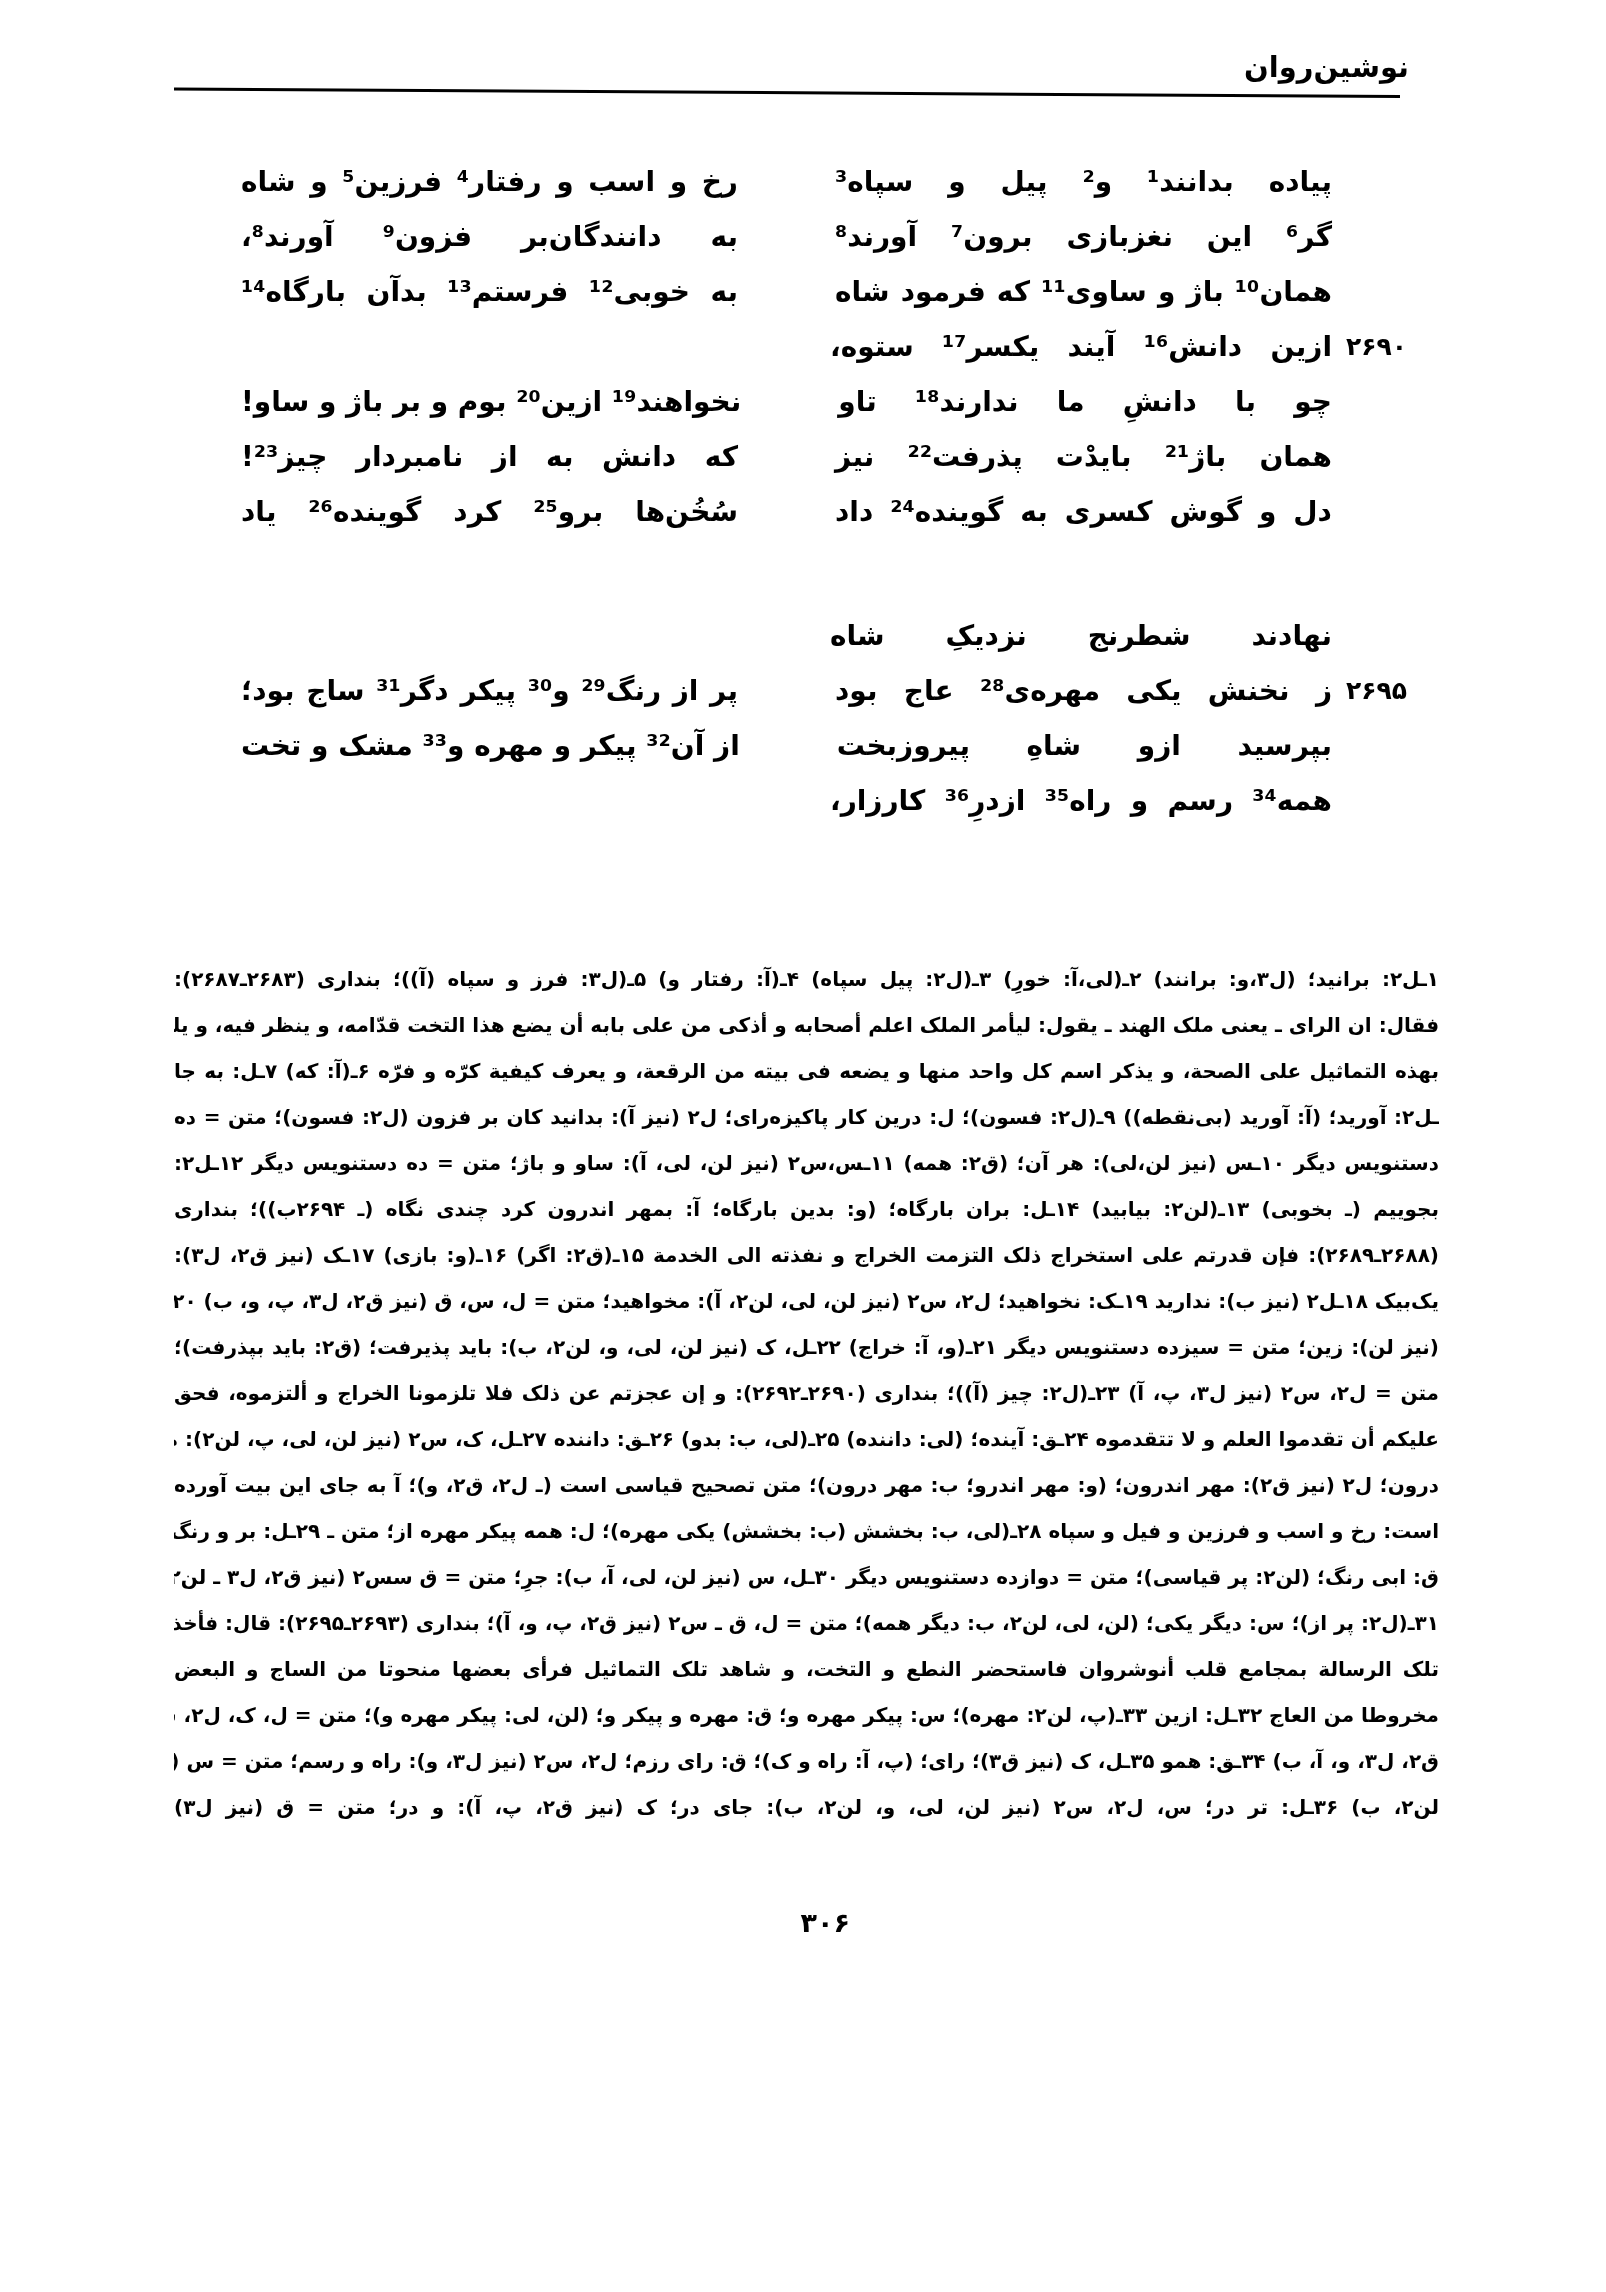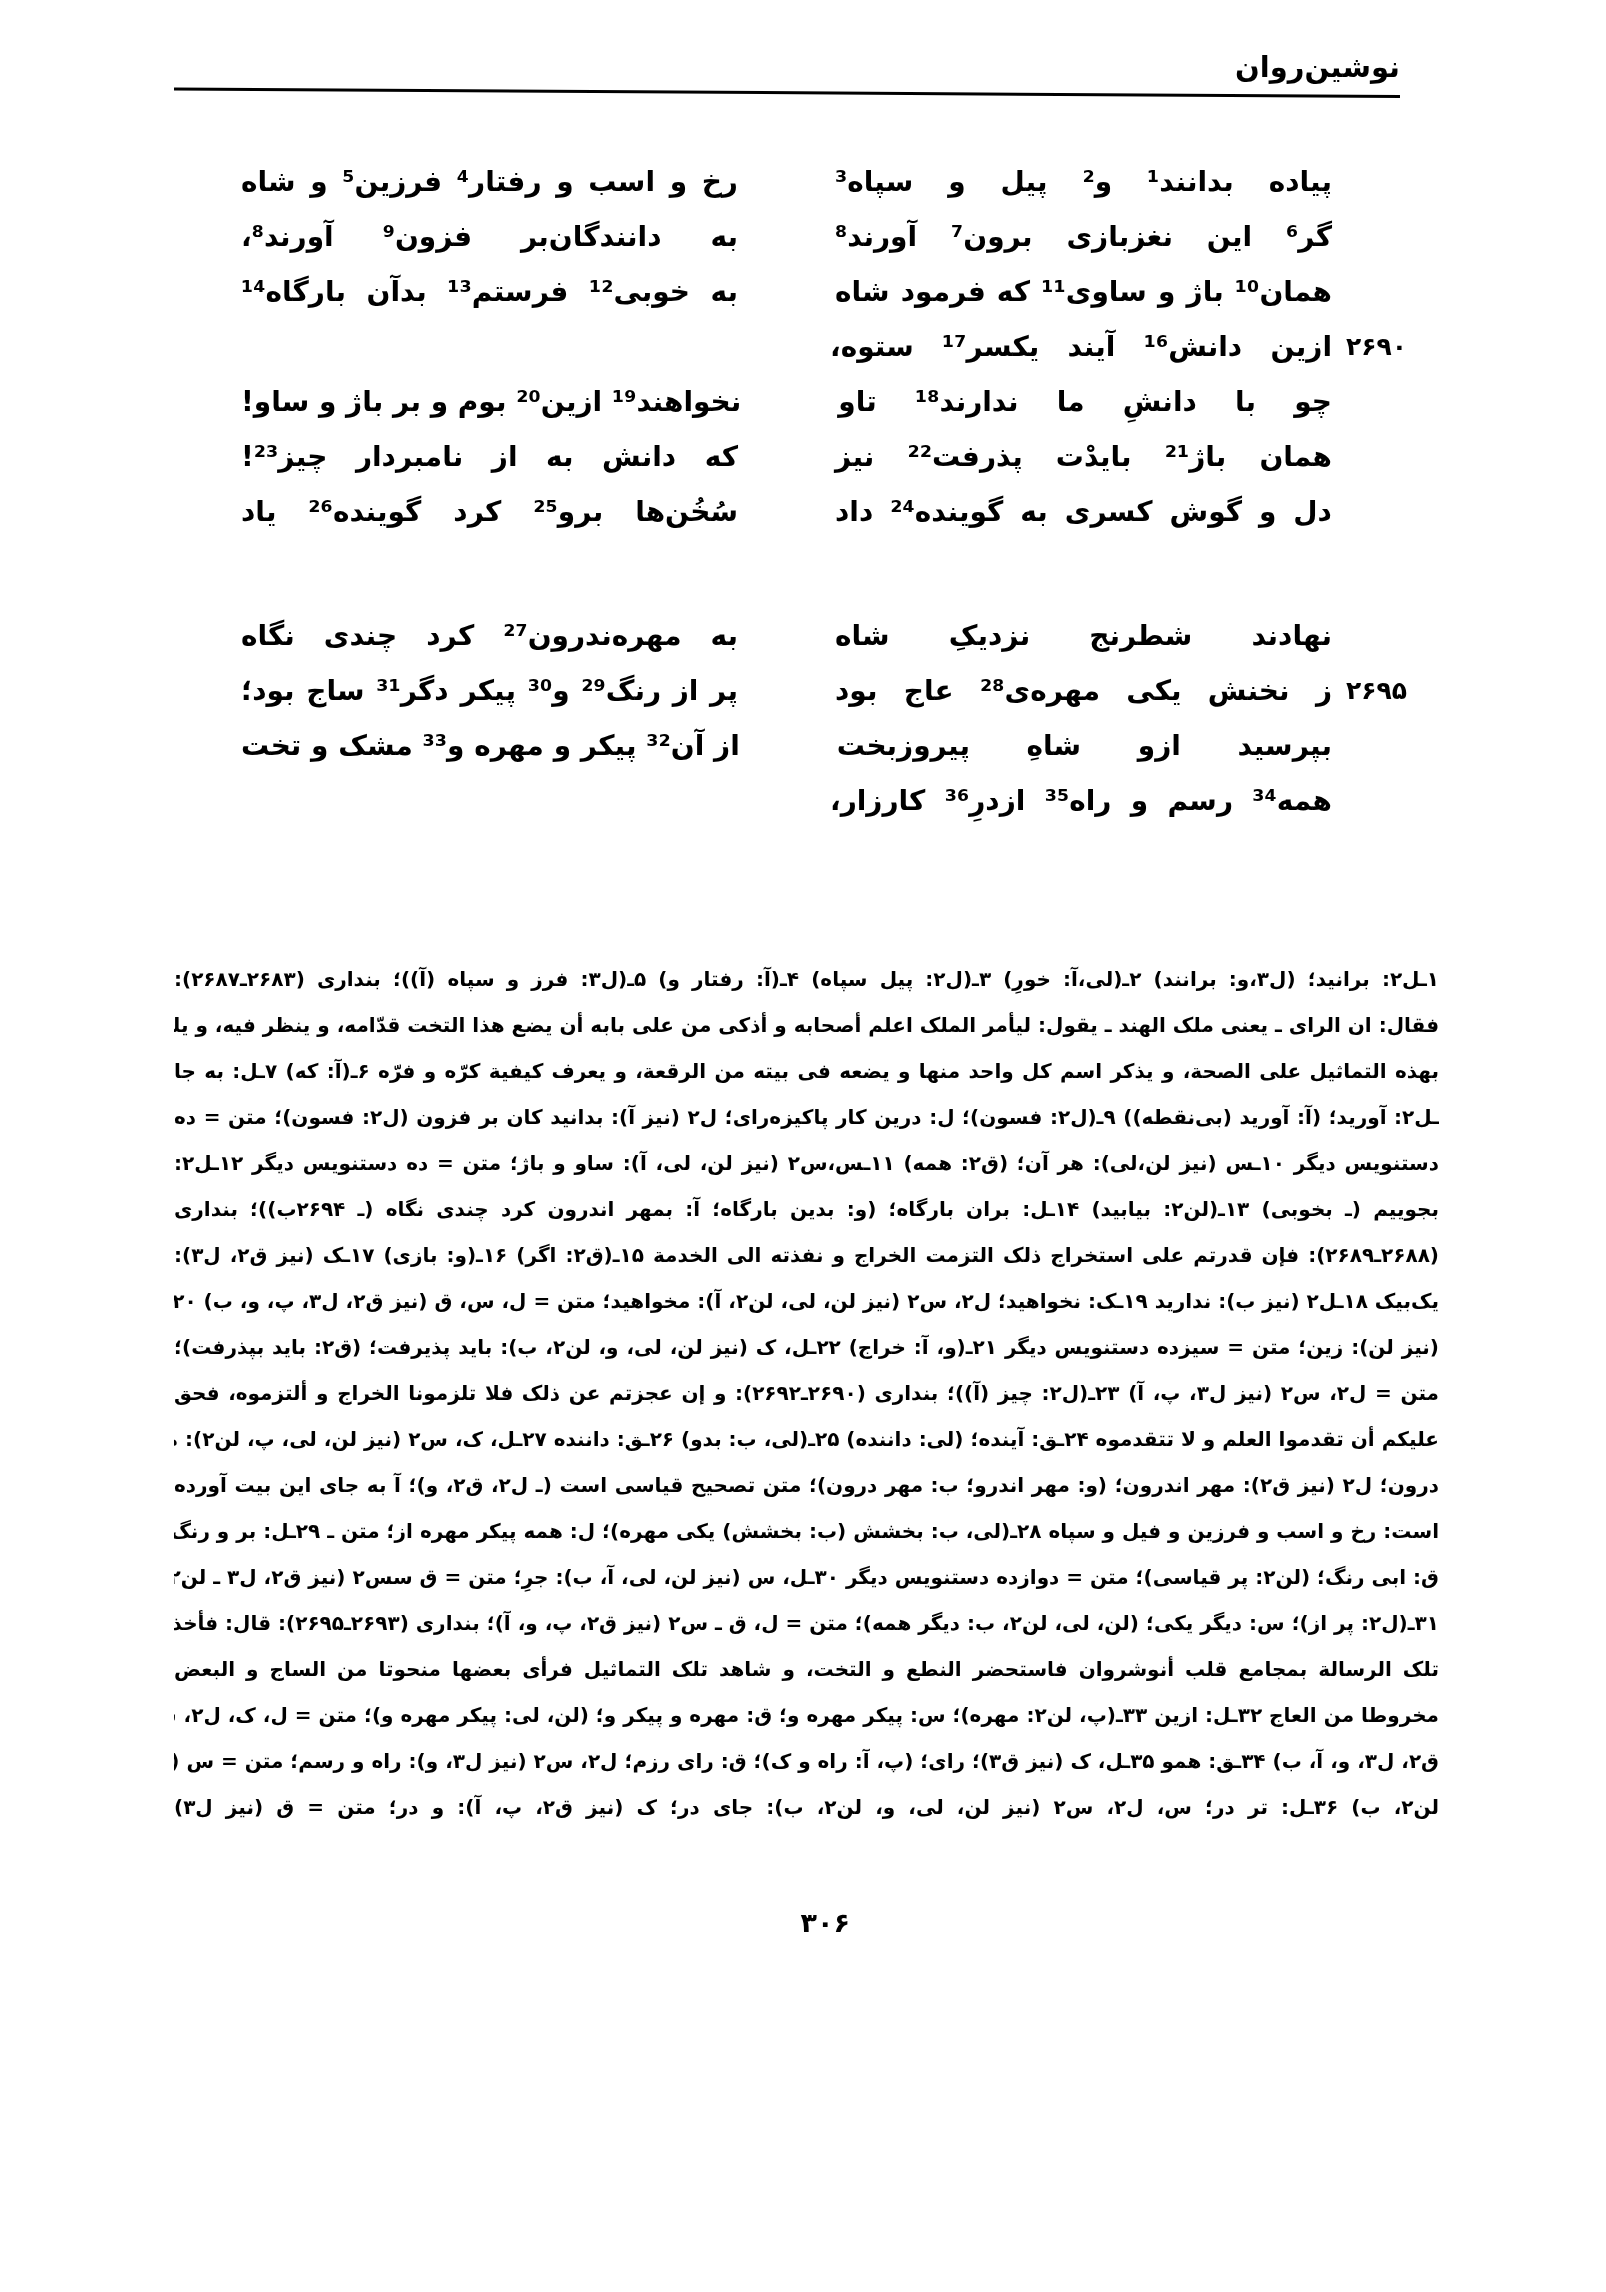--- a/index.html
+++ b/index.html
@@ -1,18 +1,18 @@
 <!DOCTYPE html>
 <html><head>
 <meta charset="utf-8">
 <style>
   html, body { margin: 0; padding: 0; background: #ffffff; }
   body { width: 1607px; height: 2292px; position: relative; overflow: hidden;
          font-family: "DejaVu Sans", sans-serif; color: #000; direction: rtl; }
-  .running-head { position: absolute; top: 50px; left: 1226px; width: 183px; text-align: center;
+  .running-head { position: absolute; top: 50px; left: 1226px; width: 183px; text-align: right;
                   font-weight: bold; font-size: 29px; }
   .head-rule { position: absolute; top: 95px; left: 174px; width: 1226px; height: 2.9px; background: #000;
                transform: rotate(0.35deg); transform-origin: right center; }
   .verse-block { position: absolute; left: 241px; width: 1091px; }
   .verse-row { display: flex; flex-direction: row; height: 55px; align-items: center; position: relative; }
   .hemistich { width: 502px; font-size: 28px; font-weight: bold; text-align: justify; text-align-last: justify;
                white-space: nowrap; }
   .hemistich.right { margin-left: 97px; }
   .verse-num { position: absolute; right: -75px; font-size: 25px; font-weight: bold; }
   .footnotes { position: absolute; top: 956px; left: 174px; width: 1265px; font-size: 20px; font-weight: bold;
@@ -60,21 +60,20 @@
   <div class="verse-row">
     <div class="hemistich right">دل و گوش کسری به گوینده²⁴ داد</div>
     <div class="hemistich left">سُخُن‌ها برو²⁵ کرد گوینده²⁶ یاد</div>
     <span class="verse-num"></span>
   </div>
 </div>
 
 <div class="verse-block" style="top:608px;">
   <div class="verse-row">
     <div class="hemistich right">نهادند شطرنج نزدیکِ شاه</div>
-    <div class="hemistich left">به مهره‌ندرون²⁷ کرد چندی نگاه</div>
     <span class="verse-num"></span>
   </div>
   <div class="verse-row">
     <div class="hemistich right">ز نخنش یکی مهره‌ی²⁸ عاج بود</div>
     <div class="hemistich left">پر از رنگ²⁹ و³⁰ پیکر دگر³¹ ساج بود؛</div>
     <span class="verse-num">۲۶۹۵</span>
   </div>
   <div class="verse-row">
     <div class="hemistich right">بپرسید ازو شاهِ پیروزبخت</div>
     <div class="hemistich left">از آن³² پیکر و مهره و³³ مشک و تخت</div>

